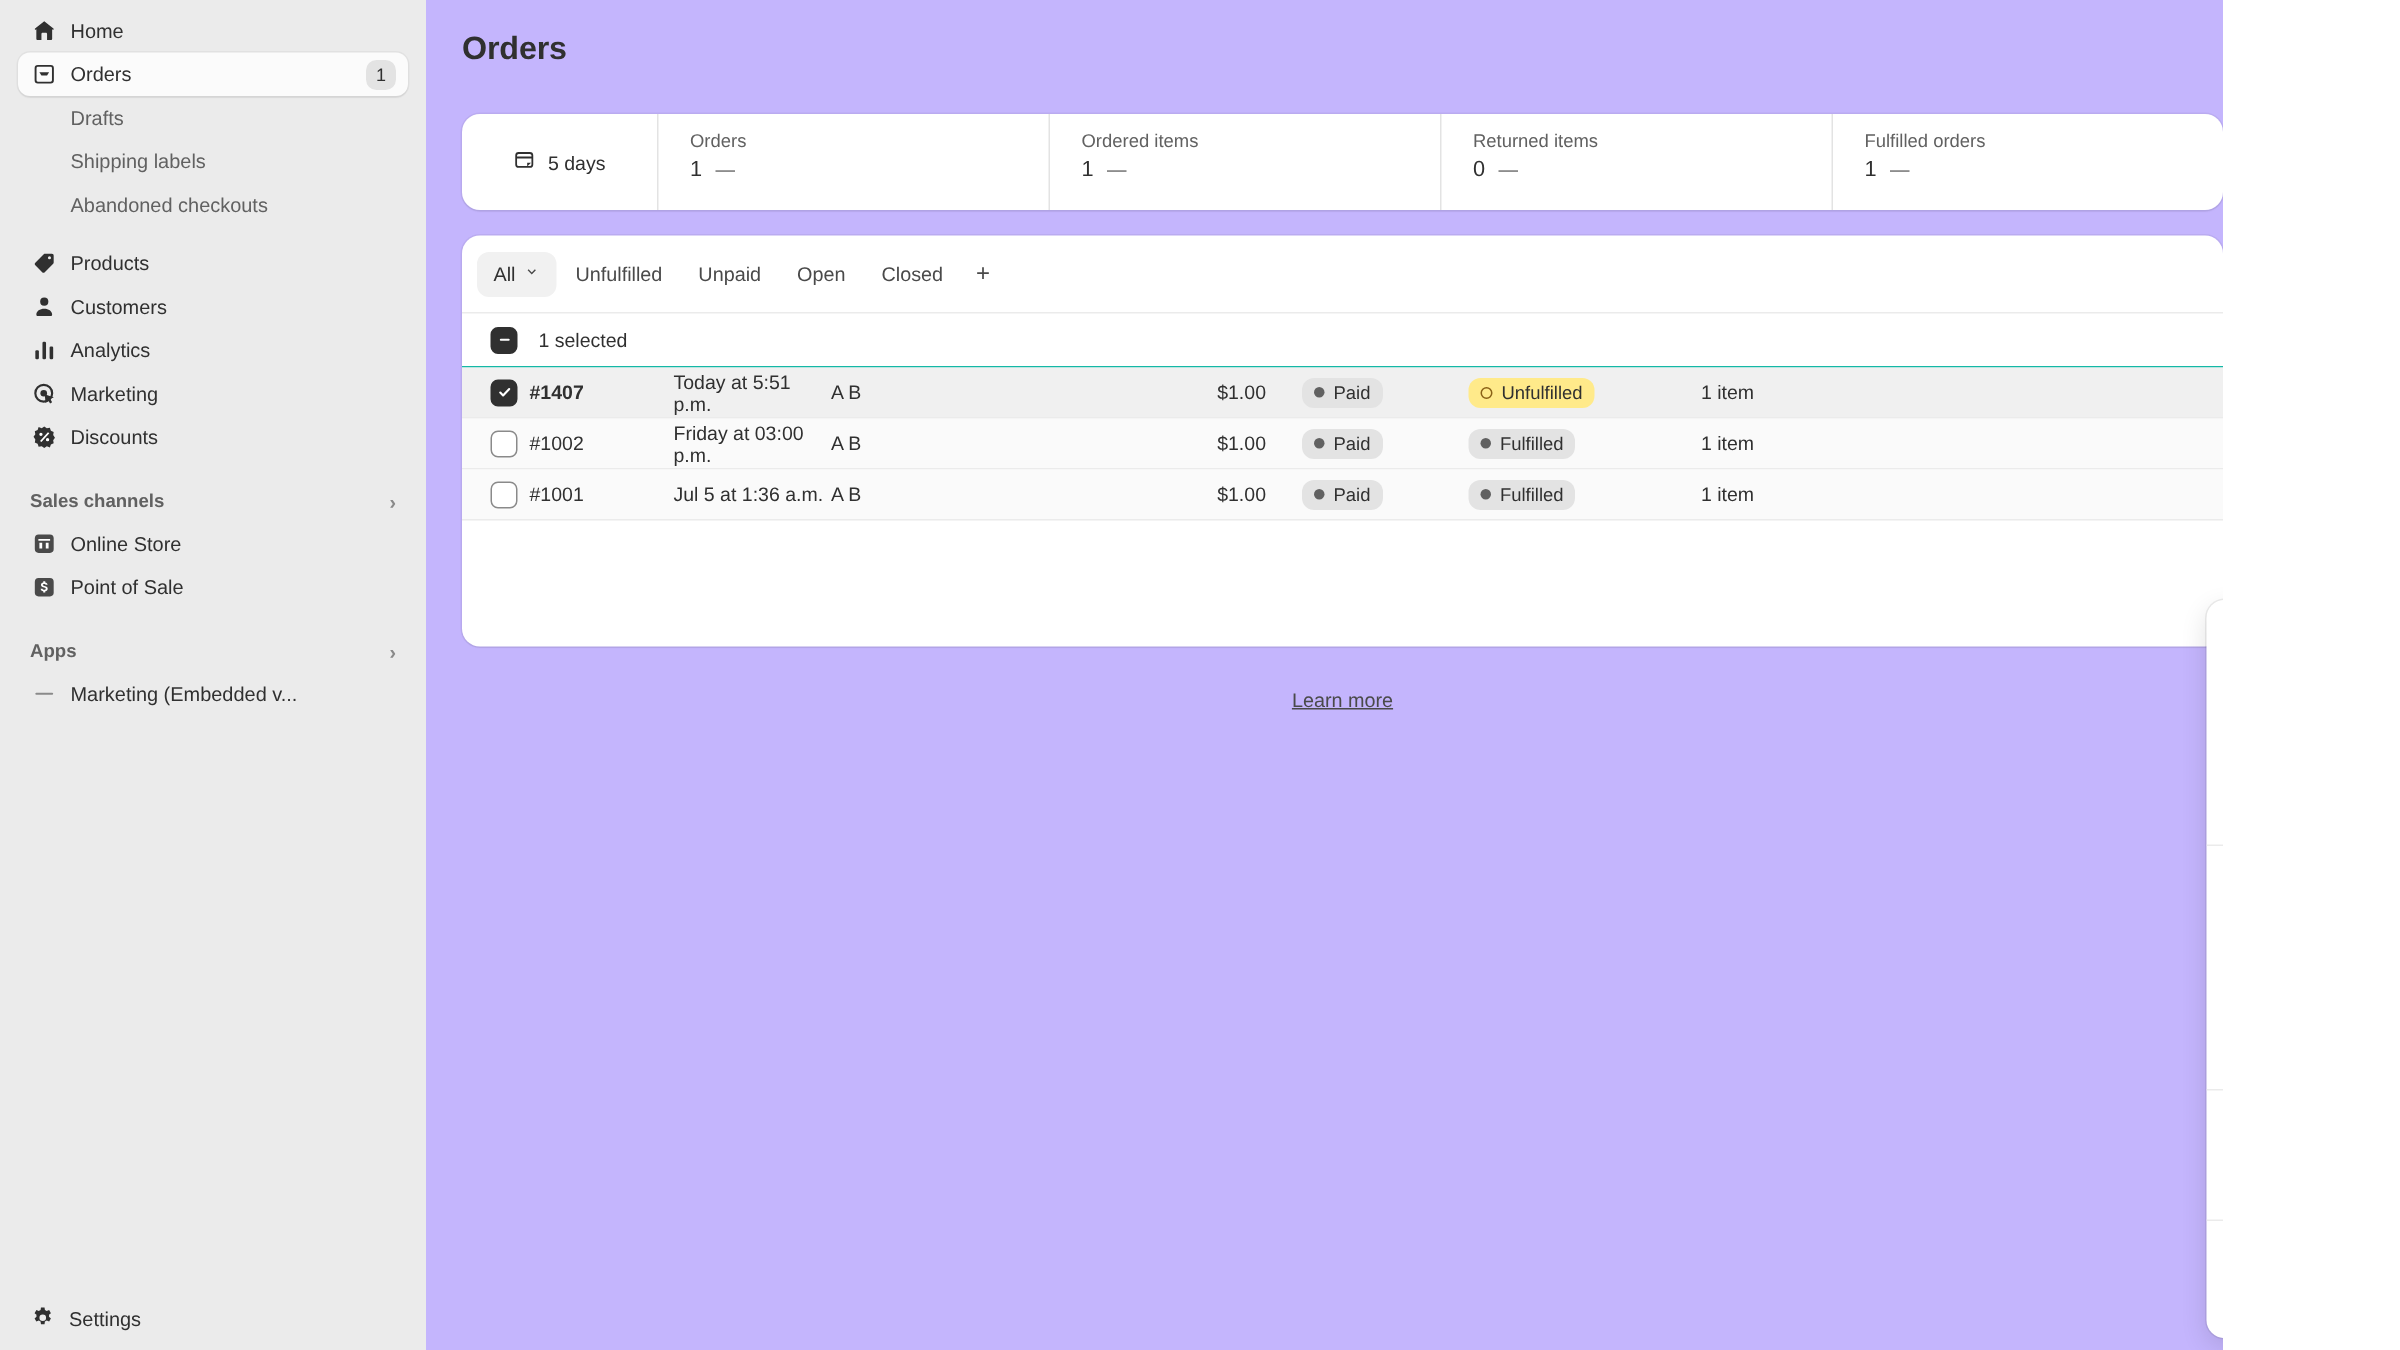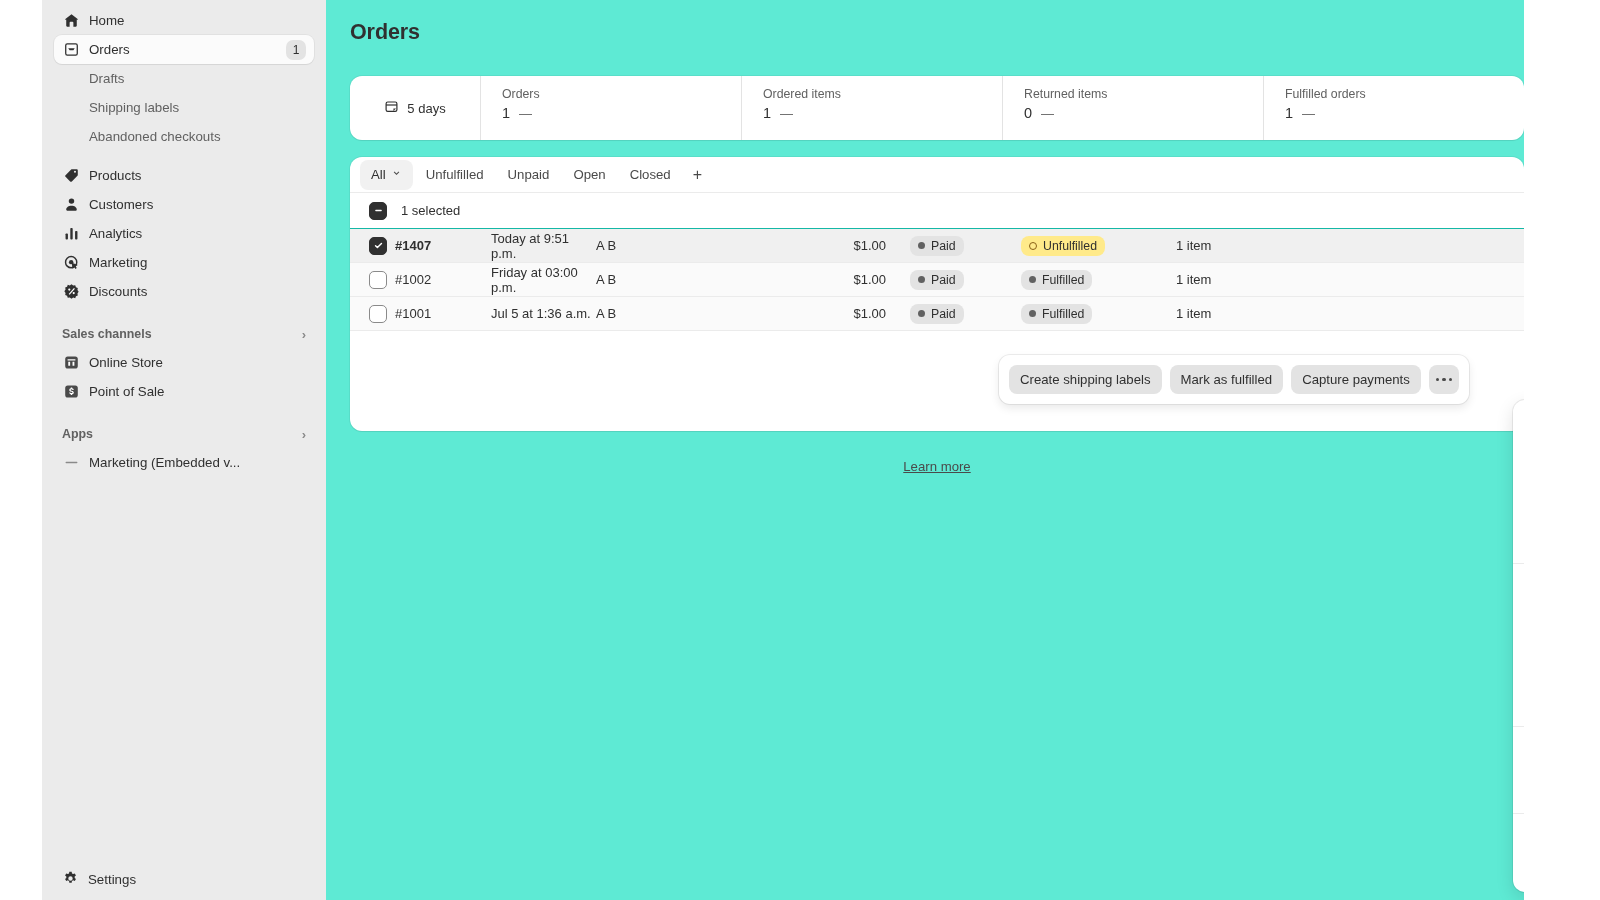--- a/index.html
+++ b/index.html
@@ -5,23 +5,22 @@
   * { box-sizing: border-box; margin: 0; padding: 0; }
   html, body {
     width: 1600px; height: 900px;
     background: #ffffff;
     font-family: "Liberation Sans", sans-serif;
     overflow: hidden;
   }
   #app {
     position: relative;
     width: 1482px; height: 900px;
-    background: #5eead4;
+    background: #c4b5fd;
     overflow: hidden;
-    margin-left: 42px;
   }
 
   
   #sidebar {
     position: absolute; left: 0; top: 0;
     width: 284px; height: 900px;
     background: #ebebeb;
   }
   .nav-group { padding: 6px 12px 0 12px; }
   .nav-item {
@@ -117,21 +116,21 @@
   #orders-card {
     position: absolute; left: 24px; top: 157px;
     width: 1174px;
     background: #ffffff;
     border-radius: 12px;
     box-shadow: 0 0 0 1px rgba(0,0,0,.05), 0 1px 1px rgba(0,0,0,.05);
     min-height: 274px;
   }
   #tabs {
     display: flex; align-items: center; gap: 2px;
-    height: 36px; padding: 0 10px;
+    height: 52px; padding: 0 10px;
     border-bottom: 1px solid #ebebeb;
   }
   .tab {
     display: flex; align-items: center; gap: 5px;
     height: 30px; padding: 0 11px;
     border-radius: 8px;
     font-size: 13.2px; color: #4a4a4a;
     cursor: pointer;
   }
   .tab.active { background: #f1f1f1; color: #303030; }
@@ -469,21 +468,21 @@
 
       <div class="order-row sel">
         <div class="c-check">
           <span class="cb checked">
             <svg width="11" height="11" viewBox="0 0 20 20">
                 <path fill="none" stroke="#fff" stroke-width="2.6" stroke-linecap="round" stroke-linejoin="round" d="m4.6 10.4 3.4 3.4 7.4-7.6"></path>
               </svg>
           </span>
         </div>
         <div class="c-id">#1407</div>
-        <div class="c-date">Today at 9:51 p.m.</div>
+        <div class="c-date">Today at 5:51 p.m.</div>
         <div class="c-cust">A B</div>
         <div class="c-total">$1.00</div>
         <div class="c-pay">
           <span class="badge">
             <i class="dot"></i>
             <span>Paid</span>
           </span>
         </div>
         <div class="c-ful">
           <span class="badge warn">
@@ -539,32 +538,20 @@
         </div>
         <div class="c-items">1 item</div>
       </div>
 
       <div id="learn-more">
         <a href="#">Learn more</a>
       </div>
 
     </section>
 
-    <div id="action-bar">
-      <button class="abtn">Create shipping labels</button>
-      <button class="abtn">Mark as fulfilled</button>
-      <button class="abtn">Capture payments</button>
-      <button class="abtn icon-only">
-        <span class="ellipsis">
-            <i></i>
-            <i></i>
-            <i></i>
-          </span>
-      </button>
-    </div>
 
     <div id="dropdown">
       <div class="menu-item">
         
       </div>
       <div class="menu-item">
         
       </div>
       <div class="menu-item">
         

